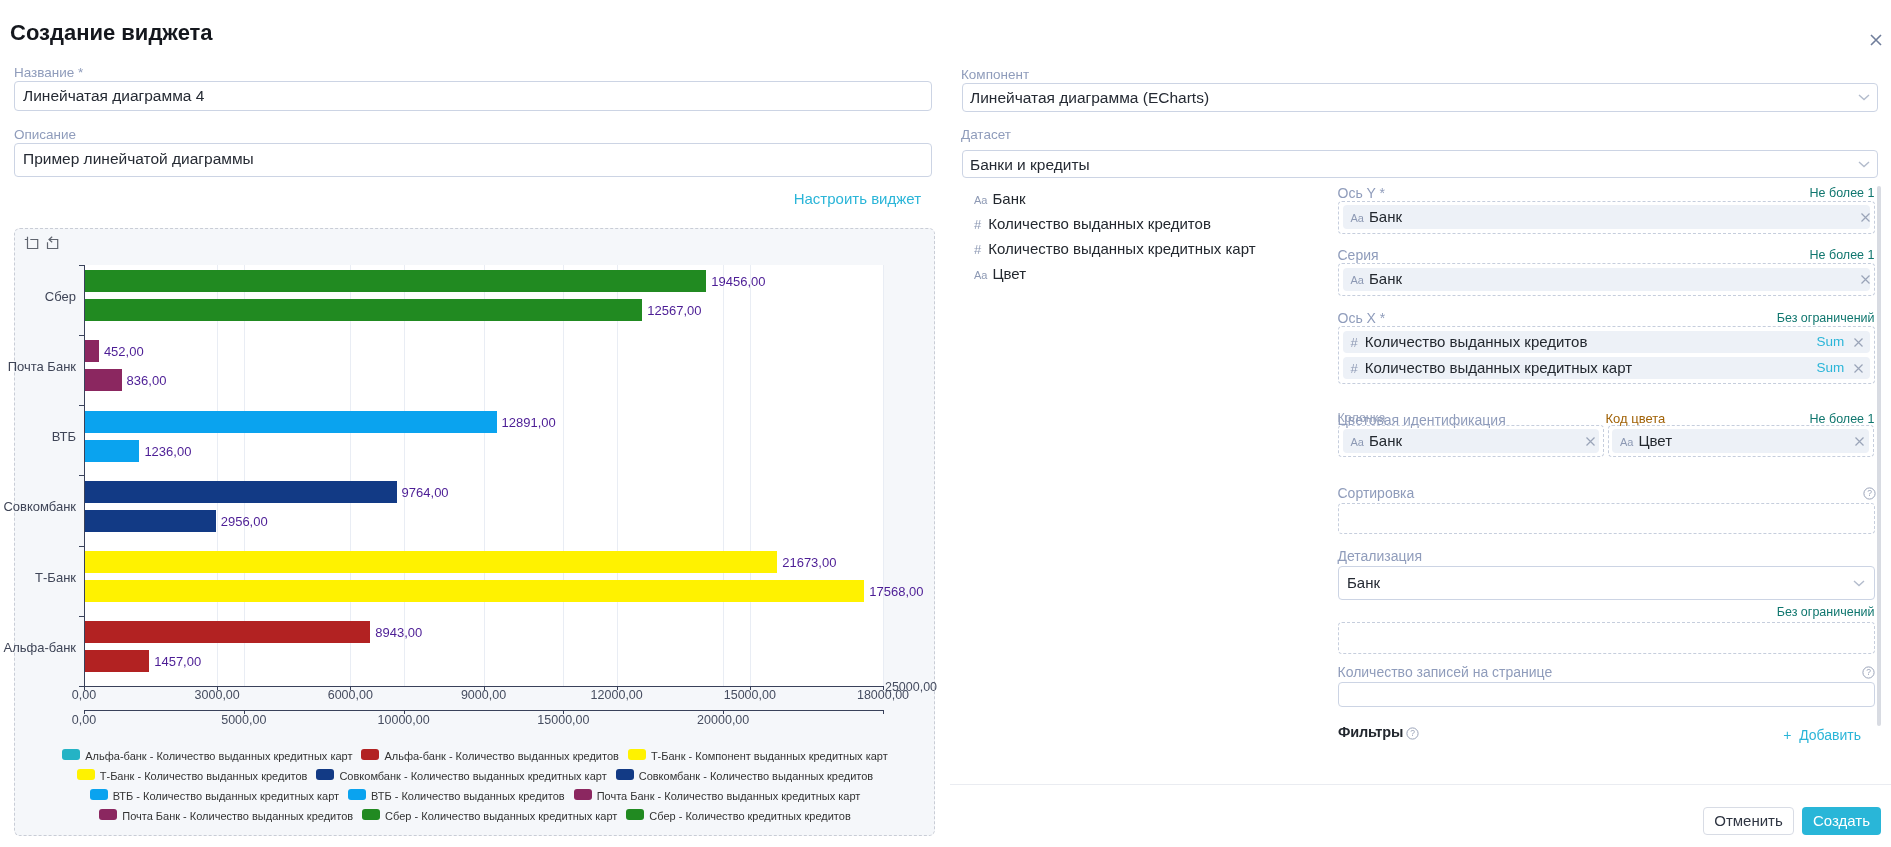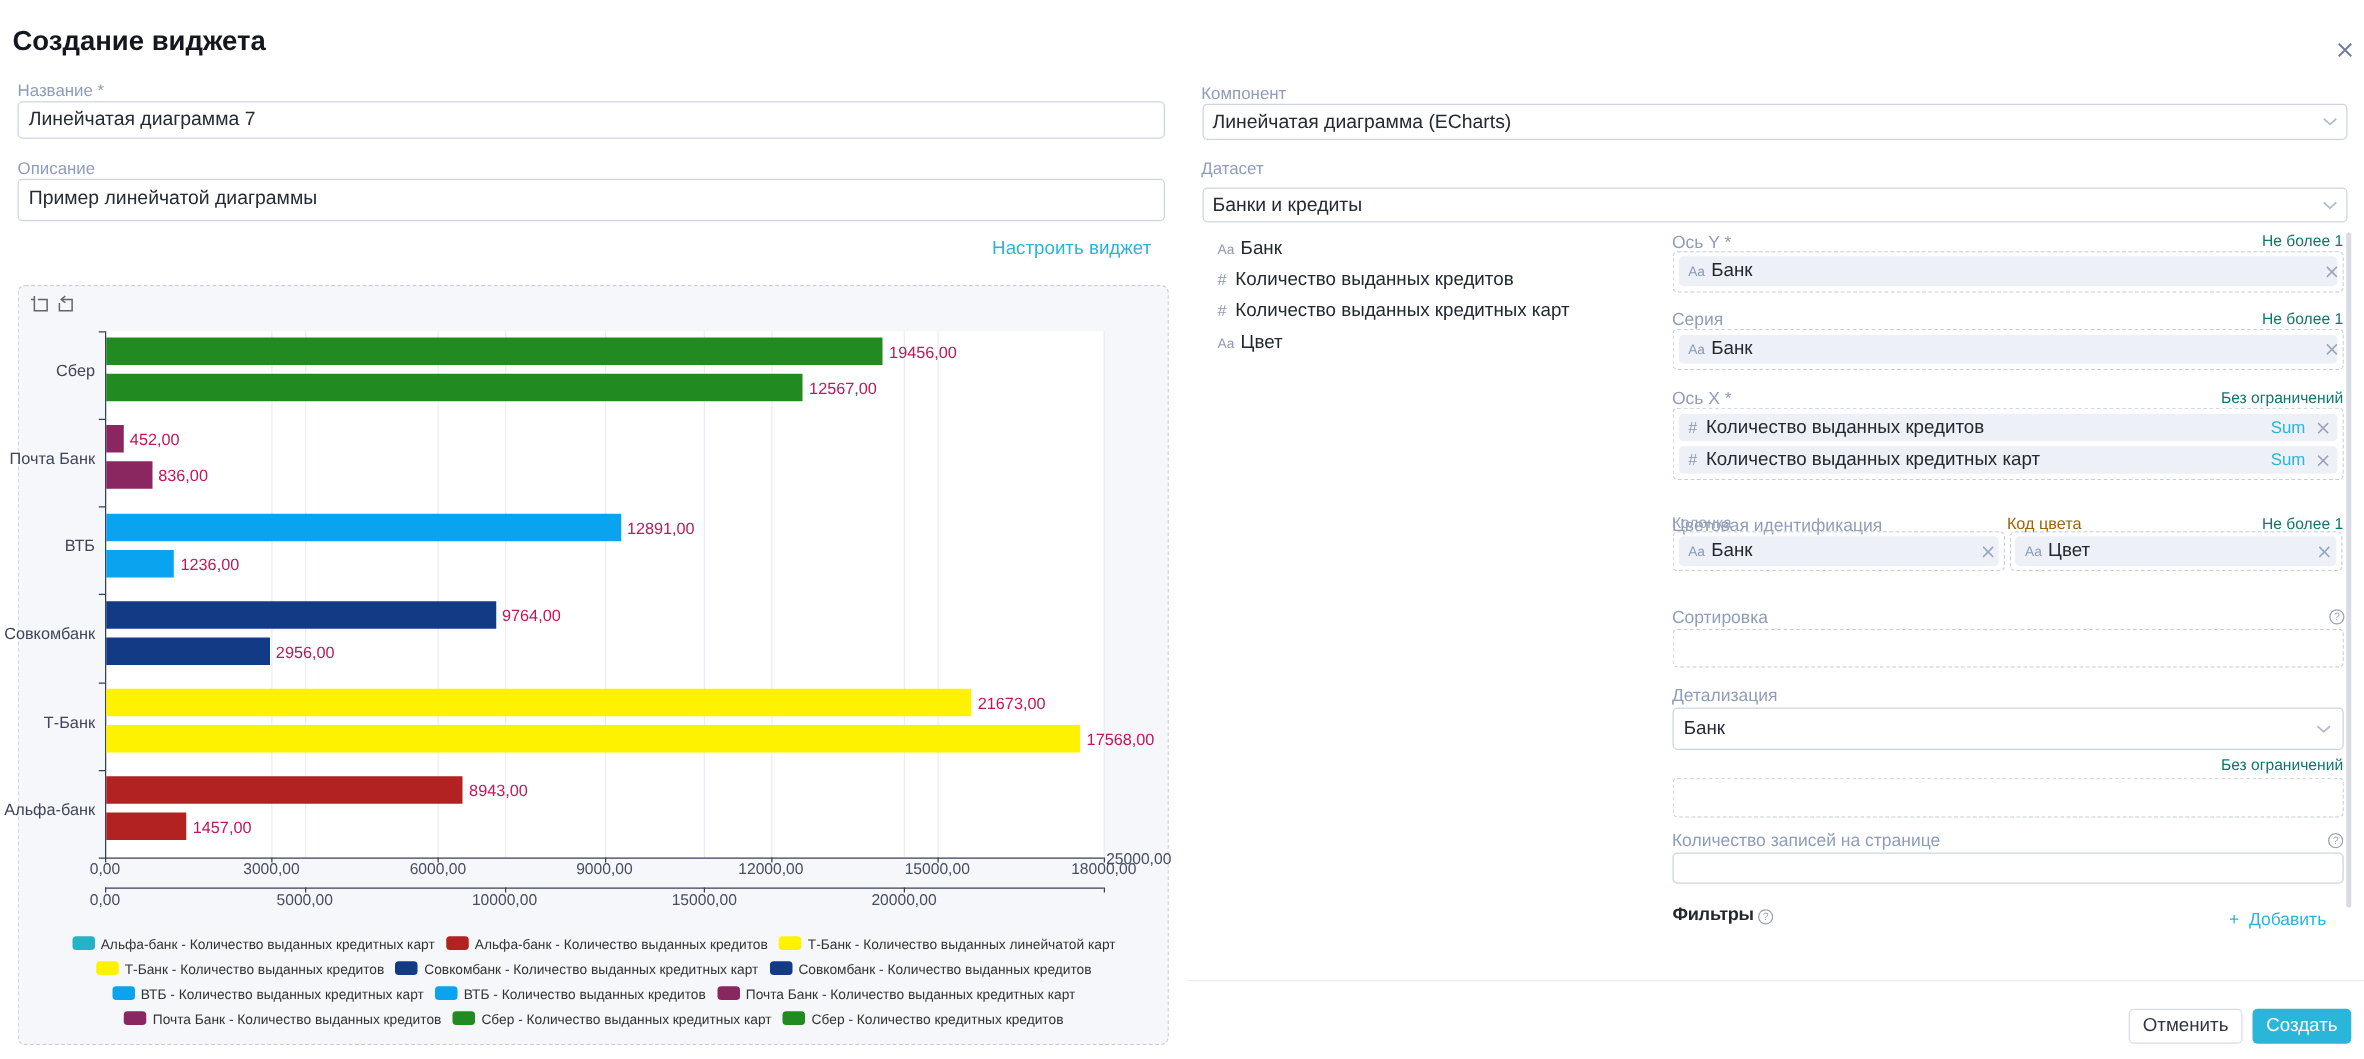--- a/index.html
+++ b/index.html
@@ -6,37 +6,37 @@
 .lbl{position:absolute;color:#8f9cbb;font-size:13.5px;white-space:nowrap;}
 .lim{position:absolute;color:#0f766e;font-size:12.5px;white-space:nowrap;text-align:right;}
 .inp{position:absolute;background:#fff;border:1px solid #ccd4e4;border-radius:4px;box-sizing:border-box;}
 .inptxt{position:absolute;color:#252a33;font-size:15.5px;white-space:nowrap;}
 .dash{position:absolute;border:1px dashed #c6cedd;border-radius:4px;box-sizing:border-box;}
 .chip{position:absolute;background:#edf1f7;border-radius:4px;box-sizing:border-box;}
 .aa{color:#8d99b4;font-size:11px;margin-right:5px;}
 .hash{color:#8d99b4;font-size:13px;margin-right:7px;}
 .cyan{color:#2ab5d8;}
 .bar{position:absolute;}
-.vlab{position:absolute;color:#be185d;font-size:13px;white-space:nowrap;}
+.vlab{position:absolute;color:#4c1d95;font-size:13px;white-space:nowrap;}
 .grid{position:absolute;width:1px;background:#e9edf4;}
 .cat{position:absolute;color:#3f4557;font-size:13px;white-space:nowrap;text-align:right;}
 .tick{position:absolute;background:#39415a;}
 .axlab{position:absolute;color:#464d60;font-size:12.5px;white-space:nowrap;transform:translateX(-50%);text-align:center;}
 .leg{position:absolute;left:15px;width:920px;display:flex;justify-content:center;}
 .legitem{display:flex;align-items:flex-start;margin:0 4.5px;}
 .legsw{width:18px;height:11px;border-radius:3px;margin-right:5px;flex:0 0 auto;}
 .legtxt{color:#333;font-size:11px;white-space:nowrap;line-height:14px;}
 </style></head><body>
 <div class="abs" style="left:10px;top:20px;font-size:22px;font-weight:bold;color:#14171d;">Создание виджета</div>
 <svg class="abs" style="left:1870px;top:34px;" width="12" height="12">
     <path d="M1,1 L11,11 M11,1 L1,11" stroke="#707e9b" stroke-width="1.6"></path>
   </svg>
 <div class="lbl" style="left:14px;top:65px;">Название *</div>
 <div class="inp" style="left:14px;top:81px;width:918px;height:30px;"></div>
-<div class="inptxt" style="left:23px;top:87px;">Линейчатая диаграмма 7</div>
+<div class="inptxt" style="left:23px;top:87px;">Линейчатая диаграмма 4</div>
 <div class="lbl" style="left:14px;top:127px;">Описание</div>
 <div class="inp" style="left:14px;top:142.5px;width:918px;height:34px;"></div>
 <div class="inptxt" style="left:23px;top:150px;">Пример линейчатой диаграммы</div>
 <div class="abs cyan" style="right:970px;top:189.5px;font-size:15px;">Настроить виджет</div>
 <div class="abs" style="left:14px;top:228px;width:921px;height:608px;background:#f5f7fa;border:1px dashed #c9cdd6;border-radius:6px;box-sizing:border-box;"></div>
 <svg class="abs" style="left:24px;top:236px;" width="15" height="15" fill="none" stroke="#60656f" stroke-width="1.2">
     <path d="M3.5,0.8 V12.5 H13.7 V3.5 H6.3 M0.8,3.5 H3.5"></path>
   </svg>
 <svg class="abs" style="left:44px;top:236px;" width="15" height="15" fill="none" stroke="#60656f" stroke-width="1.2">
     <path d="M5,3.5 H13.7 V12.5 H3.5 V6.3"></path>
@@ -124,21 +124,21 @@
 <div class="legitem">
       <div class="legsw" style="background:#24b3c5;"></div>
       <div class="legtxt">Альфа-банк - Количество выданных кредитных карт</div>
     </div>
 <div class="legitem">
       <div class="legsw" style="background:#b22222;"></div>
       <div class="legtxt">Альфа-банк - Количество выданных кредитов</div>
     </div>
 <div class="legitem">
       <div class="legsw" style="background:#fff200;"></div>
-      <div class="legtxt">Т-Банк - Количество выданных линейчатой карт</div>
+      <div class="legtxt">Т-Банк - Компонент выданных кредитных карт</div>
     </div>
 </div>
 <div class="leg" style="top:769px;">
 <div class="legitem">
       <div class="legsw" style="background:#fff200;"></div>
       <div class="legtxt">Т-Банк - Количество выданных кредитов</div>
     </div>
 <div class="legitem">
       <div class="legsw" style="background:#123a85;"></div>
       <div class="legtxt">Совкомбанк - Количество выданных кредитных карт</div>

